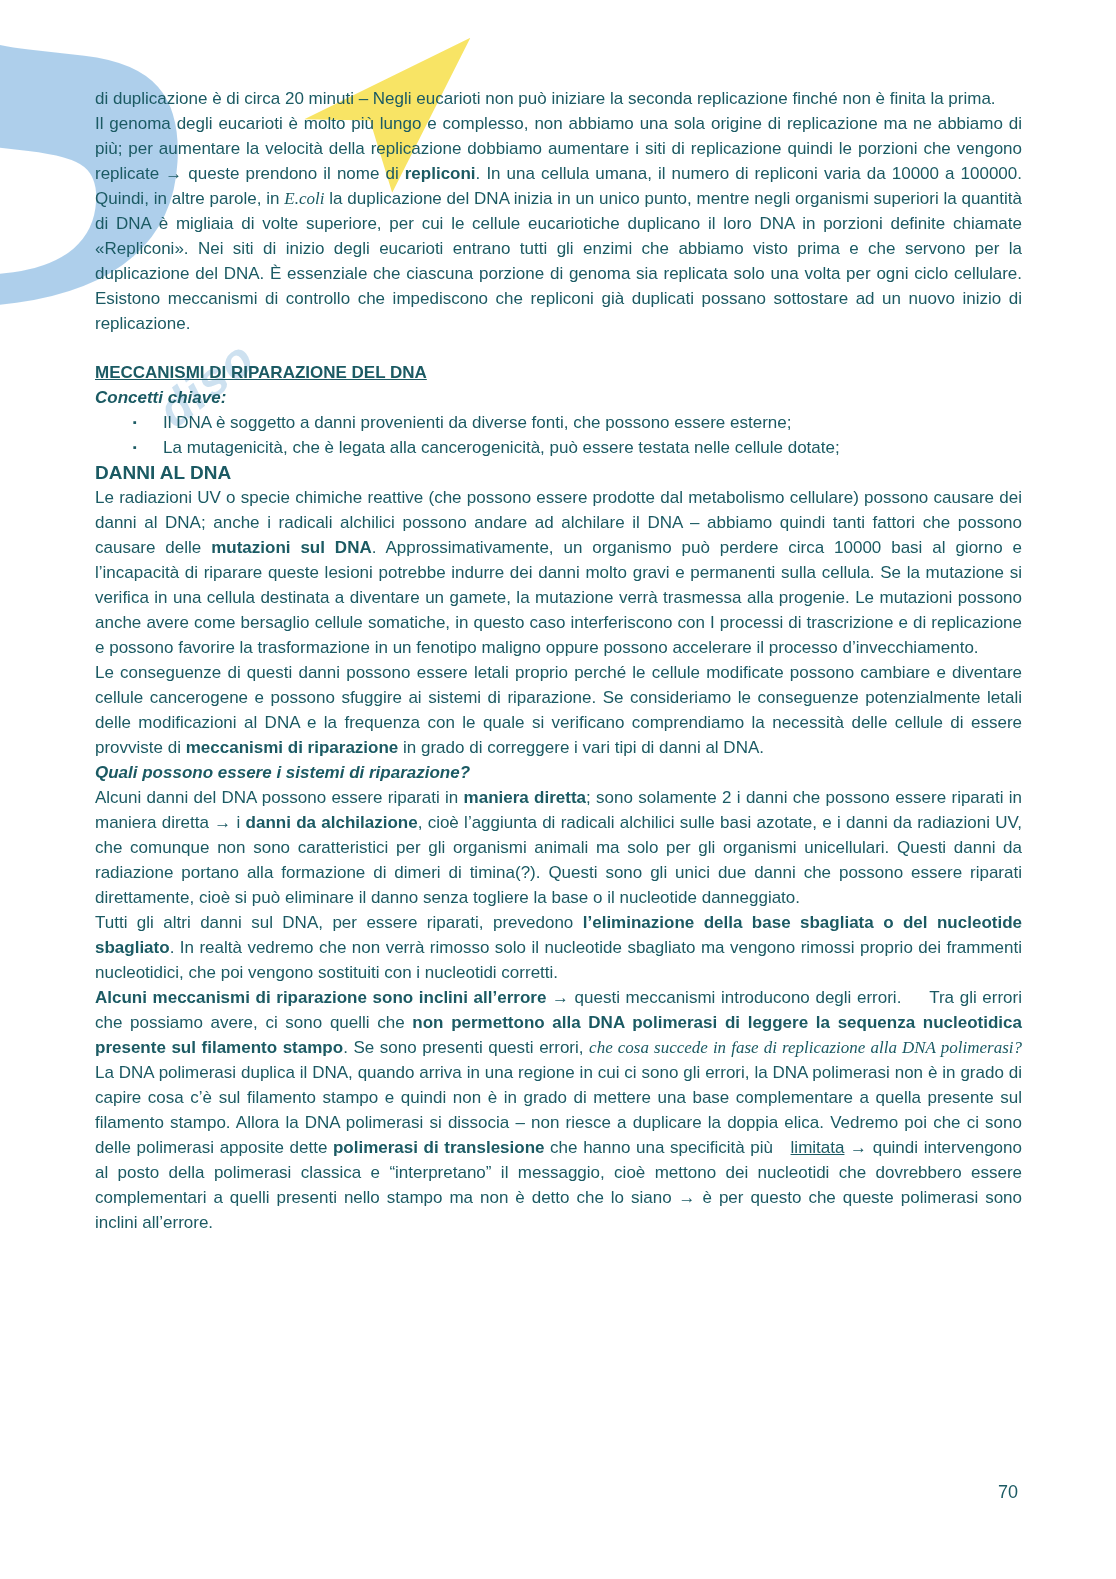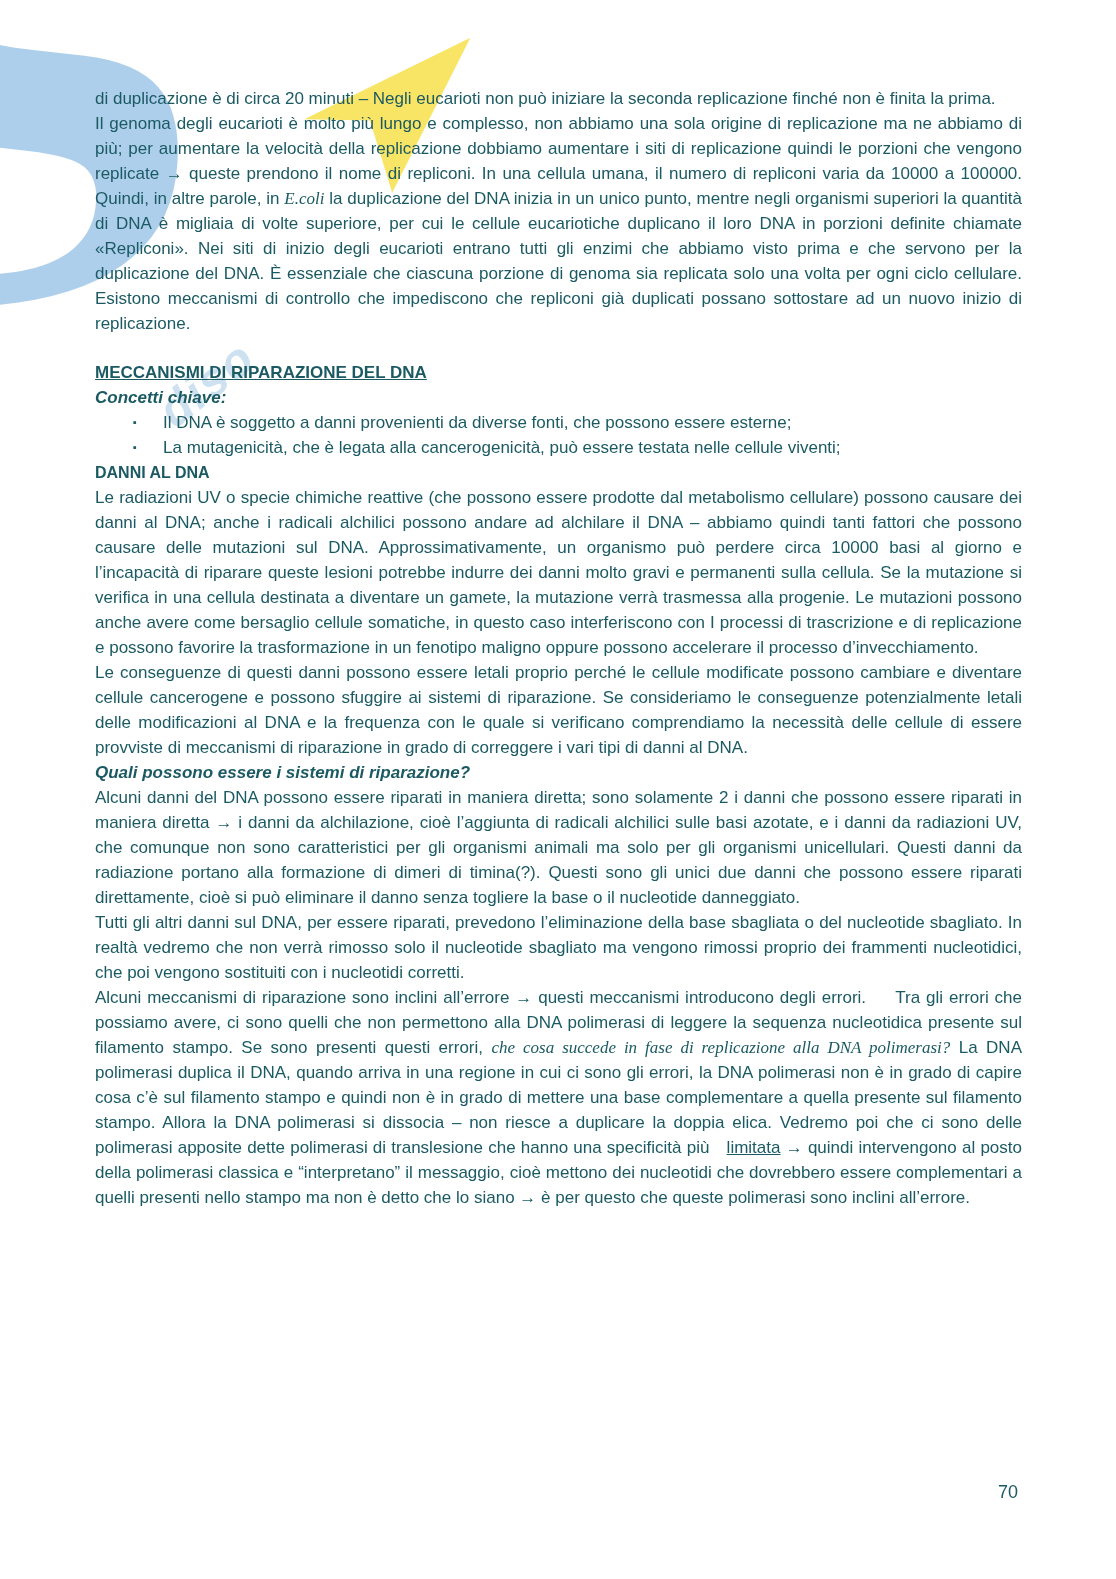--- a/index.html
+++ b/index.html
@@ -43,35 +43,35 @@
   
   .page {
     position:relative; z-index:1;
     width:1116px; height:1419px;
     padding:86px 94px 0 95px;
   }
   .para {
     font-size:17px; line-height:25px;
     text-align:justify;
   }
-  .b { font-weight:normal; }
+  .b { font-weight:bold; }
   .i { font-style:italic;font-family:Liberation Serif, serif; }
   .u { text-decoration:underline;margin-left:12px; }
 
   .heading-underline {
     font-size:17px; line-height:25px;
     font-weight:bold; text-decoration:underline;
     margin-top:24px;
   }
   .subheading-bold-italic {
     font-size:17px; line-height:25px;
     font-weight:bold; font-style:italic;
   }
   .subheading-bold {
-    font-size:16px; line-height:25px;
+    font-size:19px; line-height:25px;
     font-weight:bold;
   }
 
   .bullet-row {
     display:flex; align-items:flex-start;
     padding-left:38px;
     font-size:17px; line-height:25px;
   }
   .bullet-marker {
     width:30px; flex:0 0 30px;
@@ -103,21 +103,21 @@
 
 
   <h3 class="subheading-bold-italic">Concetti chiave:</h3>
 
   <div class="bullet-row">
     <span class="bullet-marker">▪</span>
     <span class="bullet-text">Il DNA è soggetto a danni provenienti da diverse fonti, che possono essere esterne;</span>
   </div>
   <div class="bullet-row">
     <span class="bullet-marker">▪</span>
-    <span class="bullet-text">La mutagenicità, che è legata alla cancerogenicità, può essere testata nelle cellule viventi;</span>
+    <span class="bullet-text">La mutagenicità, che è legata alla cancerogenicità, può essere testata nelle cellule dotate;</span>
   </div>
 
   <h3 class="subheading-bold">DANNI AL DNA</h3>
 
   <p class="para"><span>Le radiazioni UV o specie chimiche reattive (che possono essere prodotte dal metabolismo cellulare) possono causare dei danni al DNA; anche i radicali alchilici possono andare ad alchilare il DNA – abbiamo quindi tanti fattori che possono causare delle </span><span class="b">mutazioni sul DNA</span><span>. Approssimativamente, un organismo può perdere circa 10000 basi al giorno e l’incapacità di riparare queste lesioni potrebbe indurre dei danni molto gravi e permanenti sulla cellula. Se la mutazione si verifica in una cellula destinata a diventare un gamete, la mutazione verrà trasmessa alla progenie. Le mutazioni possono anche avere come bersaglio cellule somatiche, in questo caso interferiscono con I processi di trascrizione e di replicazione e possono favorire la trasformazione in un fenotipo maligno oppure possono accelerare il processo d’invecchiamento.</span></p>
 
   <p class="para"><span>Le conseguenze di questi danni possono essere letali proprio perché le cellule modificate possono cambiare e diventare cellule cancerogene e possono sfuggire ai sistemi di riparazione. Se consideriamo le conseguenze potenzialmente letali delle modificazioni al DNA e la frequenza con le quale si verificano comprendiamo la necessità delle cellule di essere provviste di </span><span class="b">meccanismi di riparazione</span><span> in grado di correggere i vari tipi di danni al DNA.</span></p>
 
   <h3 class="subheading-bold-italic">Quali possono essere i sistemi di riparazione?</h3>
 

